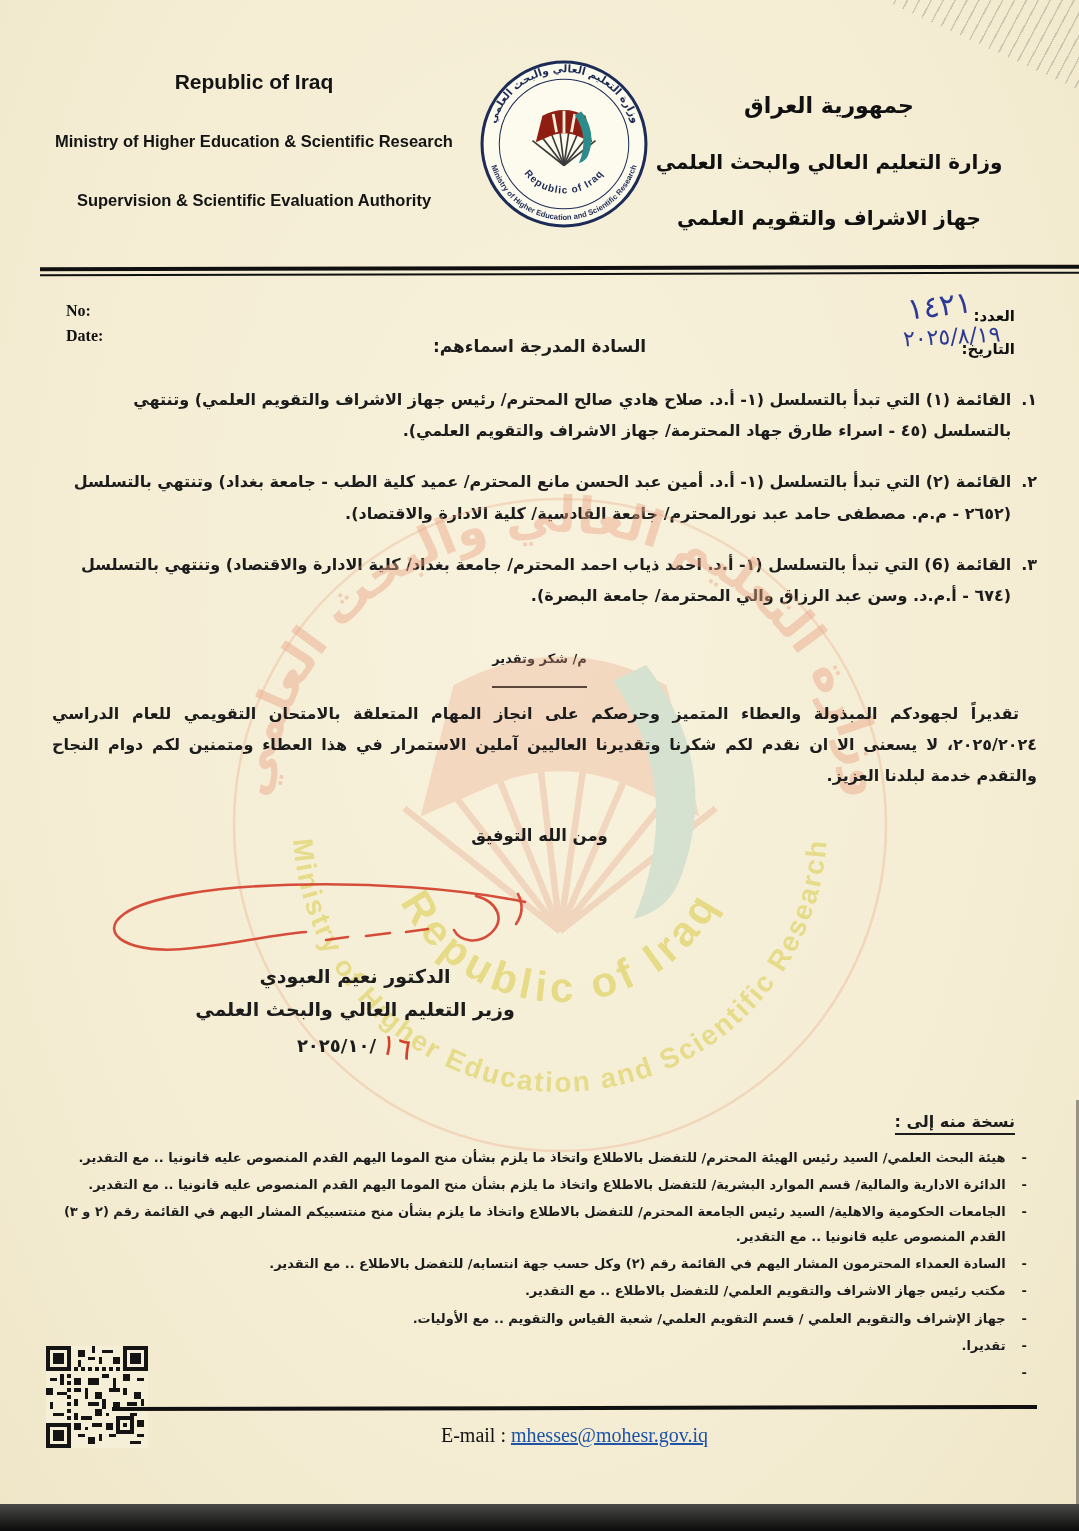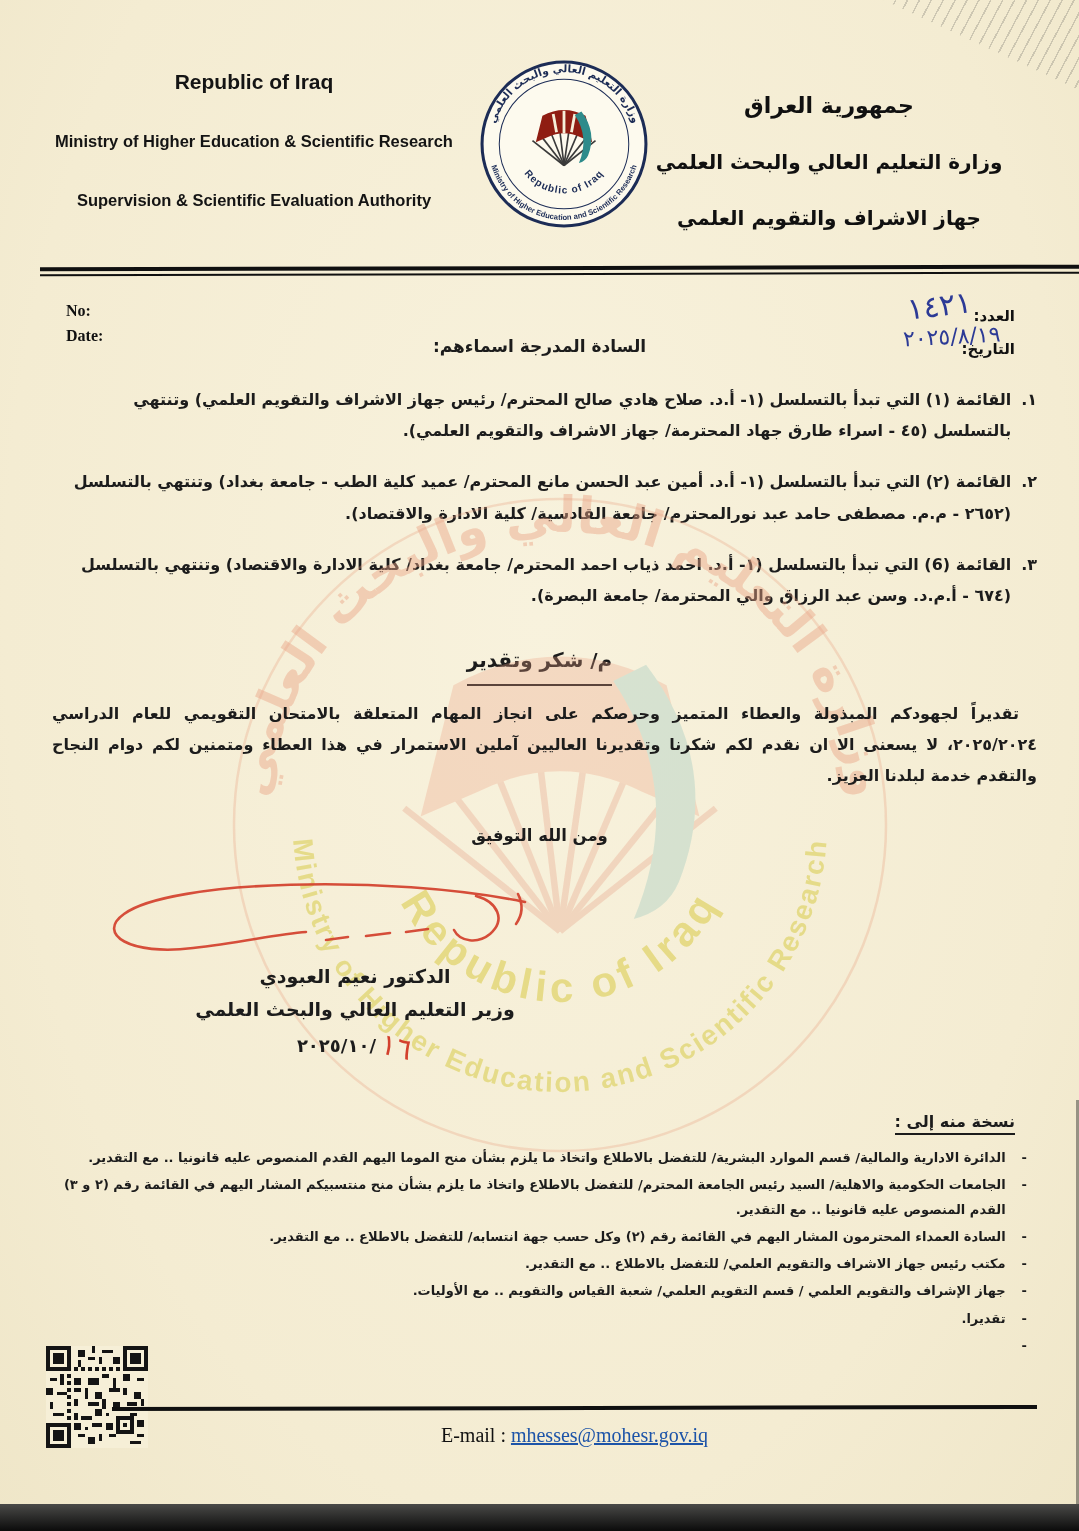--- a/index.html
+++ b/index.html
@@ -36,21 +36,21 @@
   .hw-date{position:absolute;right:78px;top:324px;font-size:22px;transform:rotate(-3deg);direction:ltr;}
   .salutation{position:absolute;left:0;right:0;top:336px;text-align:center;
         font-weight:700;font-size:17px;direction:rtl;}
   
   .num-list{position:absolute;top:384px;right:42px;left:58px;direction:rtl;
         font-weight:700;font-size:16px;line-height:1.95;}
   .num-item{display:flex;gap:10px;margin-bottom:20px;}
   .num-item .n{flex:0 0 auto;}
   
   .subject{position:absolute;left:0;right:0;top:648px;text-align:center;direction:rtl;}
-  .subject span{font-weight:700;font-size:20px;border-bottom:2px solid #1c1c1c;padding-bottom:12px;}
+  .subject span{font-weight:700;font-size:13px;border-bottom:2px solid #1c1c1c;padding-bottom:20px;}
   .body-par{position:absolute;top:698px;right:42px;left:52px;direction:rtl;text-align:justify;
         font-weight:700;font-size:16px;line-height:1.95;text-indent:18px;}
   .closing{position:absolute;left:0;right:0;top:826px;text-align:center;direction:rtl;
         font-weight:700;font-size:16.5px;}
   
   .sig-svg{position:absolute;left:78px;top:882px;width:490px;height:100px;}
   .sig-block{position:absolute;left:130px;top:960px;width:450px;text-align:center;direction:rtl;
         font-weight:700;font-size:19px;line-height:33px;}
   .sig-date{direction:ltr;font-size:18px;}
   .hw-day{display:inline-block;color:#d3402c;font-weight:400;font-size:29px;
@@ -214,20 +214,23 @@
     <div>وزير التعليم العالي والبحث العلمي</div>
     <div class="sig-date">
       <span>٢٠٢٥/١٠/</span><span class="hw-day">١٦</span>
     </div>
   </div>
 
   <div class="cc-title">
     <span>نسخة منه إلى :</span>
   </div>
   <div class="cc-list">
+    <div class="cc-item">
+        <span>هيئة البحث العلمي/ السيد رئيس الهيئة المحترم/ للتفضل بالاطلاع واتخاذ ما يلزم بشأن منح الموما اليهم القدم المنصوص عليه قانونيا .. مع التقدير.</span>
+      </div>
     <div class="cc-item">
         <span>الدائرة الادارية والمالية/ قسم الموارد البشرية/ للتفضل بالاطلاع واتخاذ ما يلزم بشأن منح الموما اليهم القدم المنصوص عليه قانونيا .. مع التقدير.</span>
       </div>
     <div class="cc-item">
         <span>الجامعات الحكومية والاهلية/ السيد رئيس الجامعة المحترم/ للتفضل بالاطلاع واتخاذ ما يلزم بشأن منح منتسبيكم المشار اليهم في القائمة رقم (٢ و ٣) القدم المنصوص عليه قانونيا .. مع التقدير.</span>
       </div>
     <div class="cc-item">
         <span>السادة العمداء المحترمون المشار اليهم في القائمة رقم (٢) وكل حسب جهة انتسابه/ للتفضل بالاطلاع .. مع التقدير.</span>
       </div>
     <div class="cc-item">

